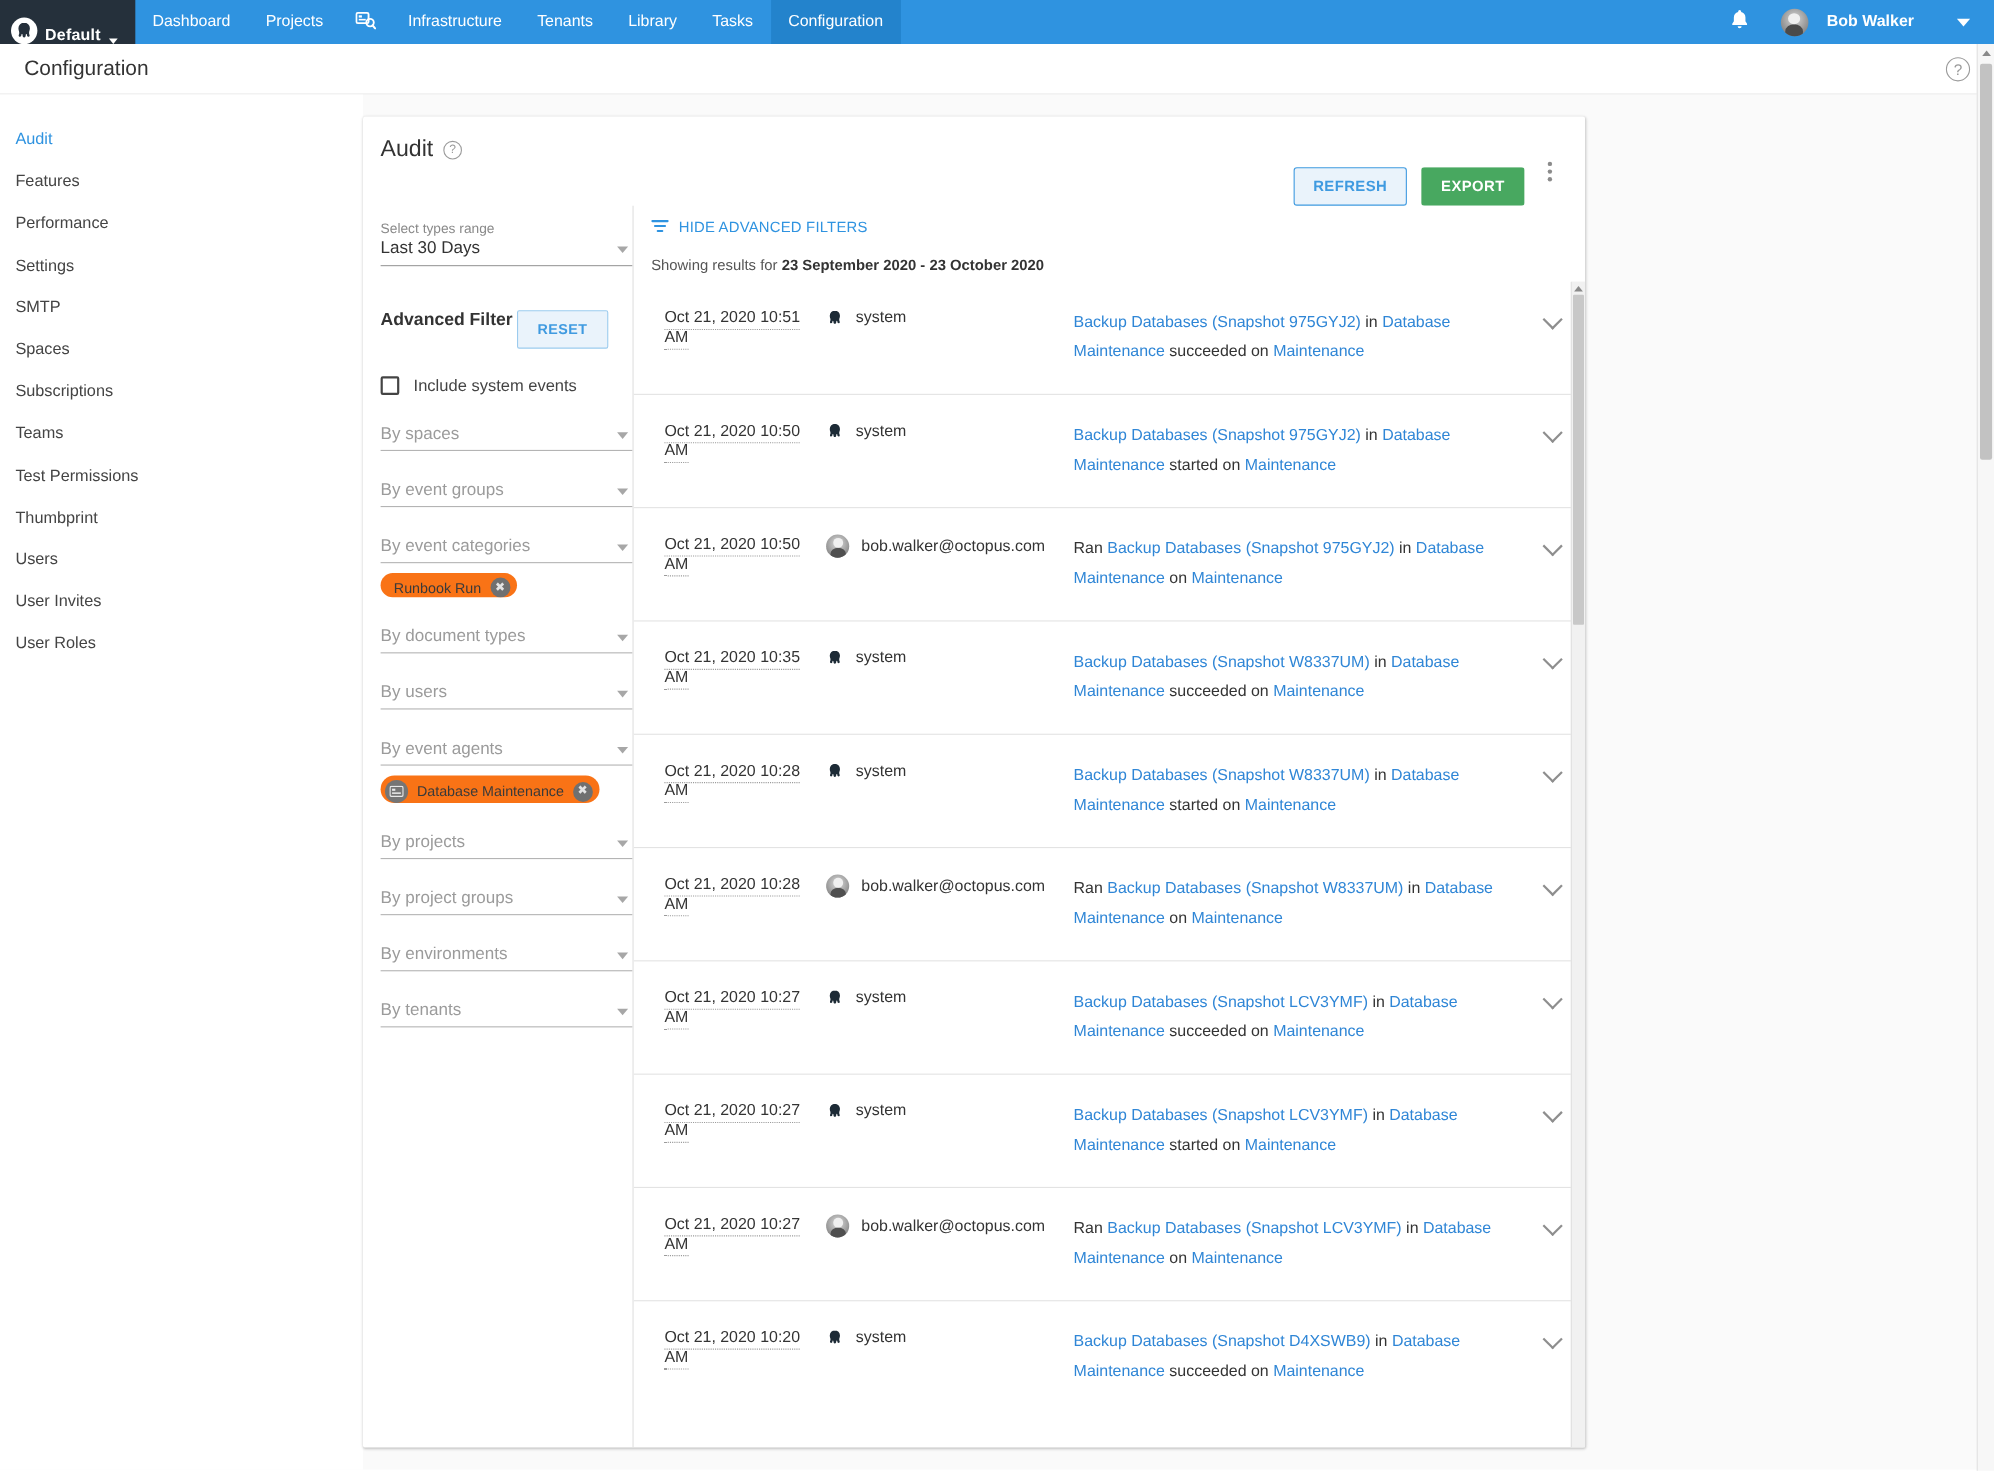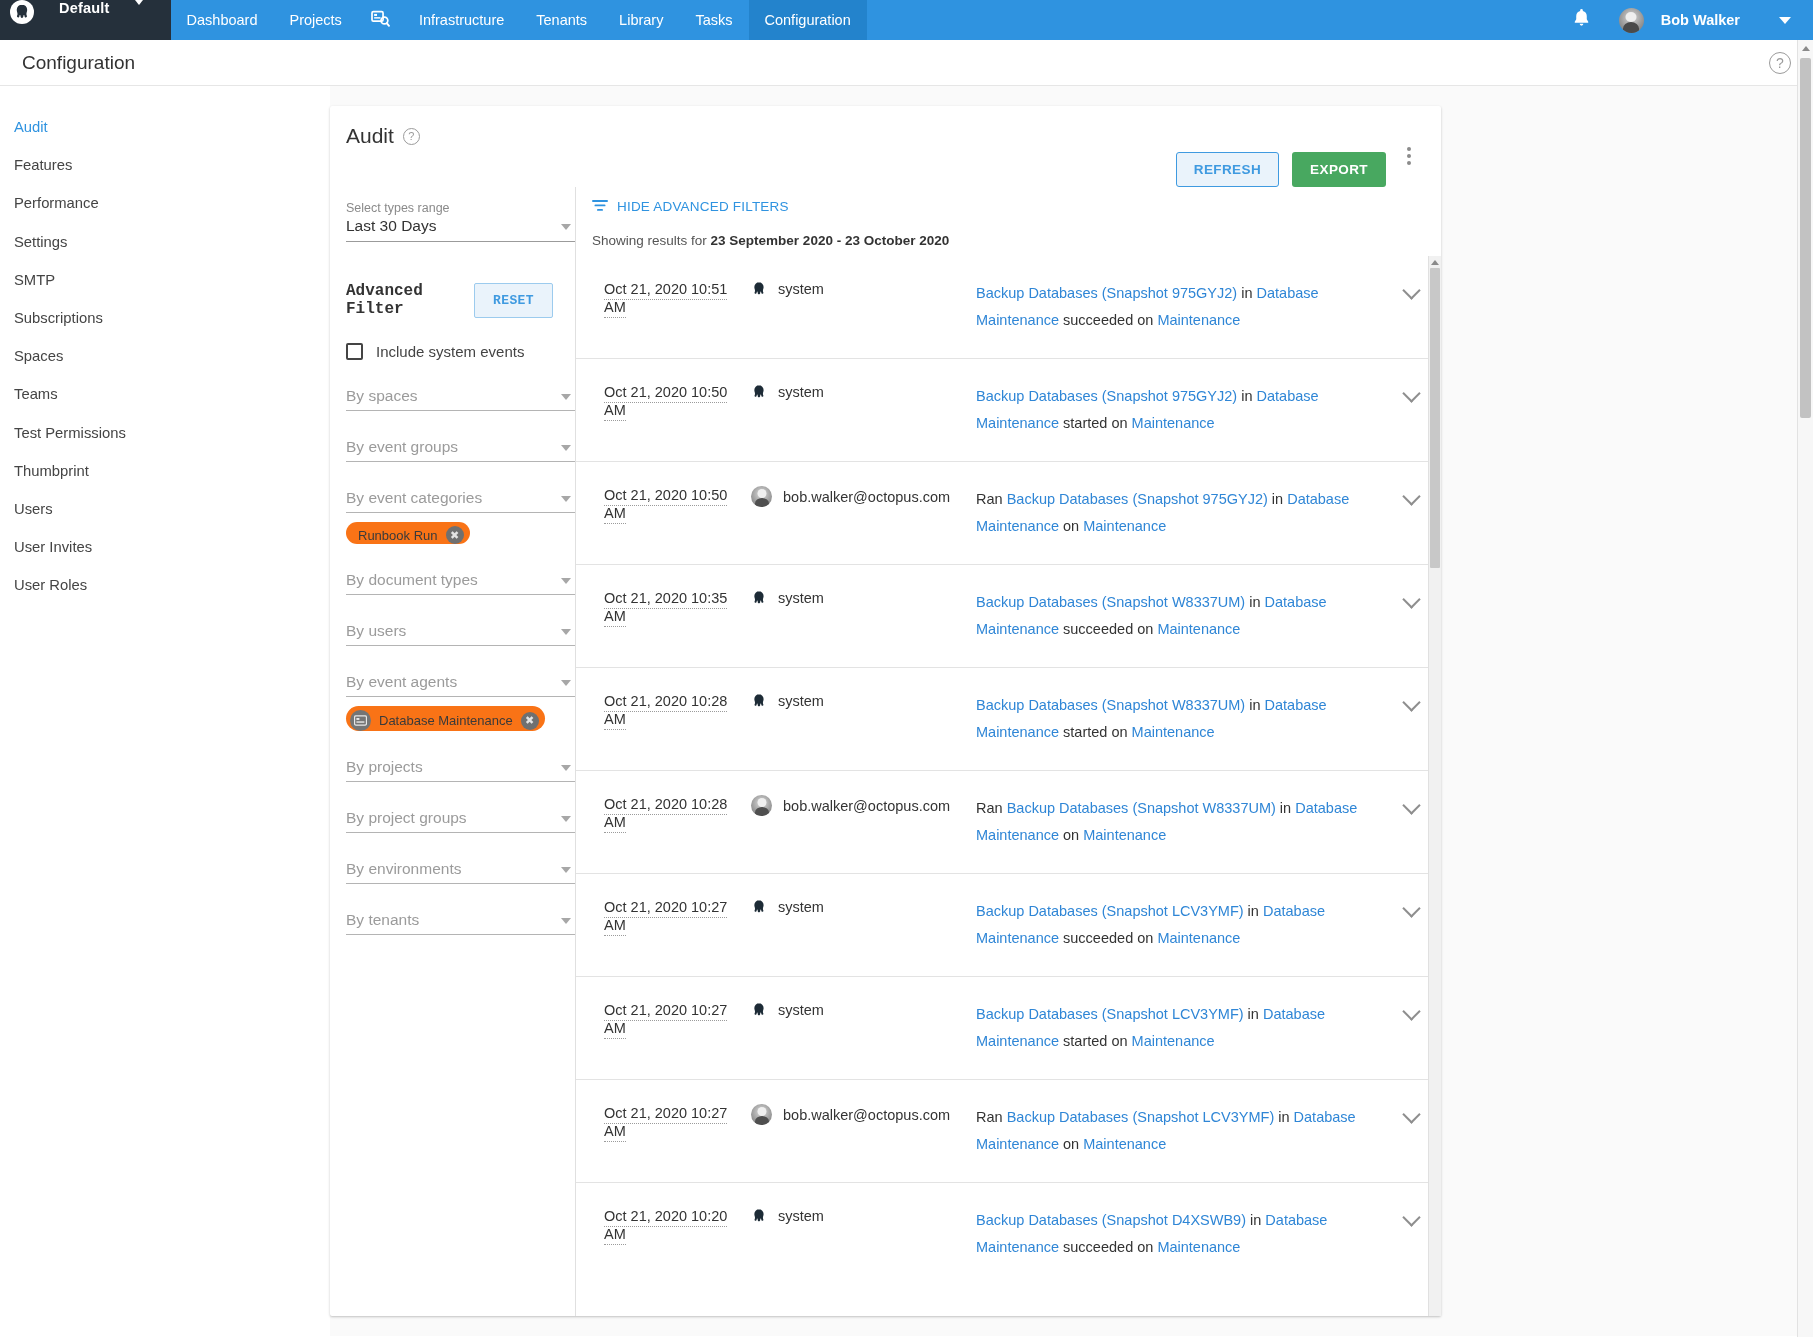--- a/index.html
+++ b/index.html
@@ -10,22 +10,22 @@
     background:#fff; color:#333;
     overflow:hidden;
   }
 
   
   .topnav {
     height:40px; background:#2f93e0; display:flex; align-items:stretch;
     position:relative;
   }
   .space-chip {
-    background:#25303b; color:#fff; display:flex; align-items:flex-start;
-    gap:25px; padding:0 28px 0 10px; min-width:118px;
+    background:#25303b; color:#fff; display:flex; align-items:flex-end;
+    gap:7px; padding:0 16px 0 10px; min-width:118px;
   }
   .octo-logo {
     width:24px; height:24px; border-radius:50%; background:#fff;
     display:flex; align-items:center; justify-content:center;
     flex:0 0 auto;
   }
   .octo-logo svg { display:block; }
   .space-name { font-size:14.5px; font-weight:bold; letter-spacing:.2px; }
   .caret-down {
     width:0; height:0; border-left:4.5px solid transparent;
@@ -132,21 +132,21 @@
   }
   .field-value { font-size:15.5px; color:#333; }
   .field-ph { font-size:15.5px; color:#9b9b9b; }
   .field-caret {
     position:absolute; right:4px; top:9px; width:0; height:0;
     border-left:5.5px solid transparent; border-right:5.5px solid transparent;
     border-top:6.5px solid #a7a7a7;
   }
   .field.thin .field-line { border-bottom-color:#b4b4b4; padding-bottom:5px; }
 
-  .filter-hdr { display:flex; align-items:center; margin-top:40px;font-family:Liberation Mono, monospace; }
+  .filter-hdr { display:flex; margin-top:40px; }
   .filter-hdr h3 { font-size:16px; font-weight:bold; color:#333; margin:0; }
   .btn-reset {
     margin-left:auto; margin-right:22px; background:#eaf3fb; color:#3f9ae0;
     border:1px solid #9ccbee; border-radius:2px; font-size:13px;
     font-weight:bold; letter-spacing:.4px; padding:9px 18px; cursor:pointer;
     font-family:inherit;
   }
   .chk-row { display:flex; align-items:center; gap:13px; margin-top:25px; }
   .chkbox {
     width:17px; height:17px; border:2px solid #444; border-radius:2px;
@@ -311,22 +311,22 @@
 </div>
 
 <div class="body-wrap">
 
   <nav class="sidenav">
     <div class="sidenav-item active">Audit</div>
     <div class="sidenav-item">Features</div>
     <div class="sidenav-item">Performance</div>
     <div class="sidenav-item">Settings</div>
     <div class="sidenav-item">SMTP</div>
+    <div class="sidenav-item">Spaces</div>
     <div class="sidenav-item">Subscriptions</div>
-    <div class="sidenav-item">Spaces</div>
     <div class="sidenav-item">Teams</div>
     <div class="sidenav-item">Test Permissions</div>
     <div class="sidenav-item">Thumbprint</div>
     <div class="sidenav-item">Users</div>
     <div class="sidenav-item">User Invites</div>
     <div class="sidenav-item">User Roles</div>
   </nav>
 
   <div class="card-area">
     <section class="card">

